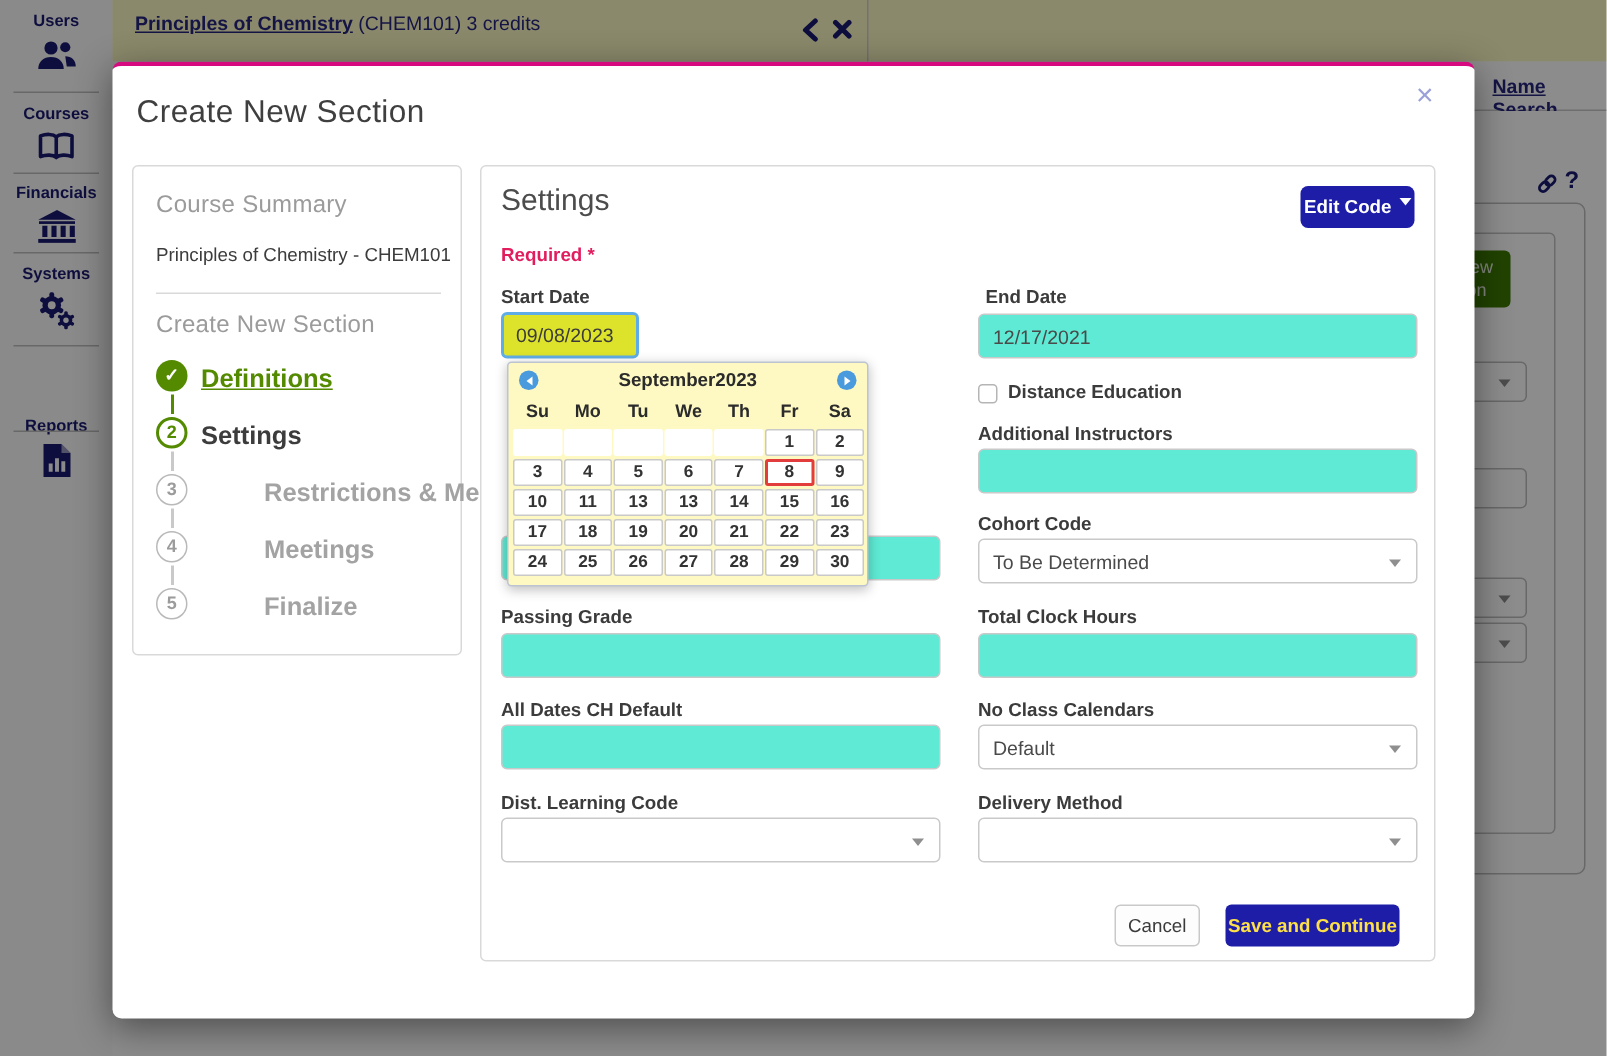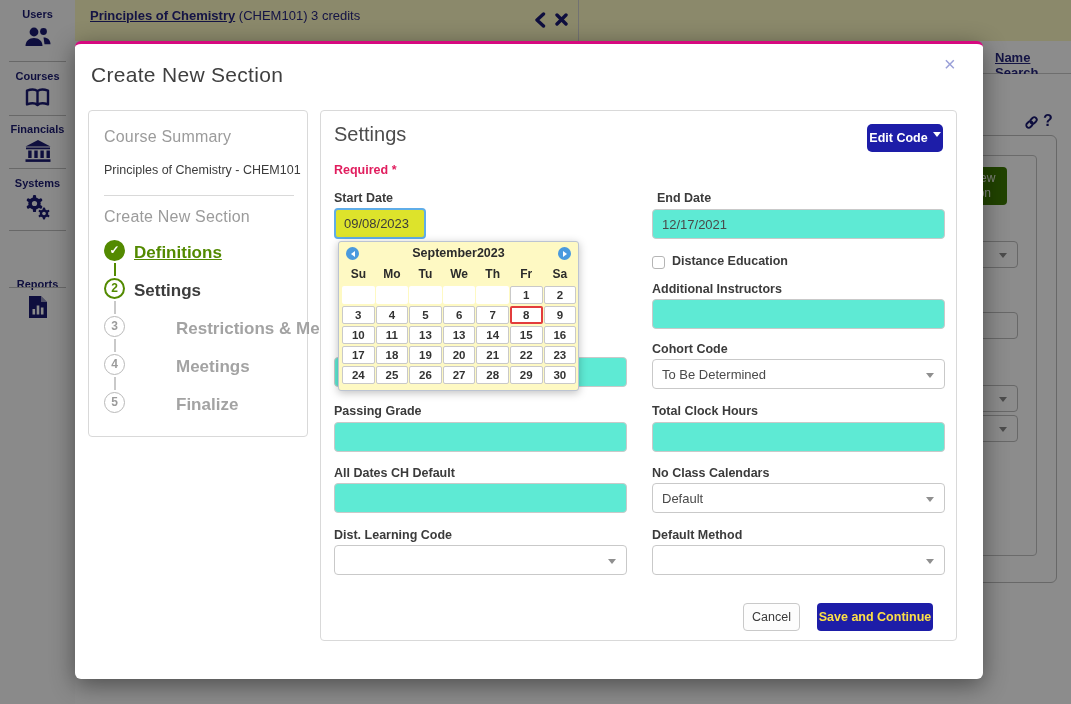--- a/index.html
+++ b/index.html
@@ -303,21 +303,21 @@
     </div>
 
     <div class="flabel" style="left:331px; top:293px;">Total Clock Hours</div>
     <input class="tinput" style="left: 331px; top: 311px;" value="">
 
     <div class="flabel" style="left:331px; top:355px;">No Class Calendars</div>
     <div class="tselect" style="left:331px; top:372px;">
       <span class="sel-text">Default</span>
     </div>
 
-    <div class="flabel" style="left:331px; top:417px;">Default Method</div>
+    <div class="flabel" style="left:331px; top:417px;">Delivery Method</div>
     <div class="tselect" style="left:331px; top:434px;">
       <span class="sel-text"></span>
     </div>
 
     <button class="cancel-btn">Cancel</button>
     <button class="save-btn">Save and Continue</button>
 
     <div id="cal-popup">
       <span class="cal-nav prev">
           <span class="tri"></span>

